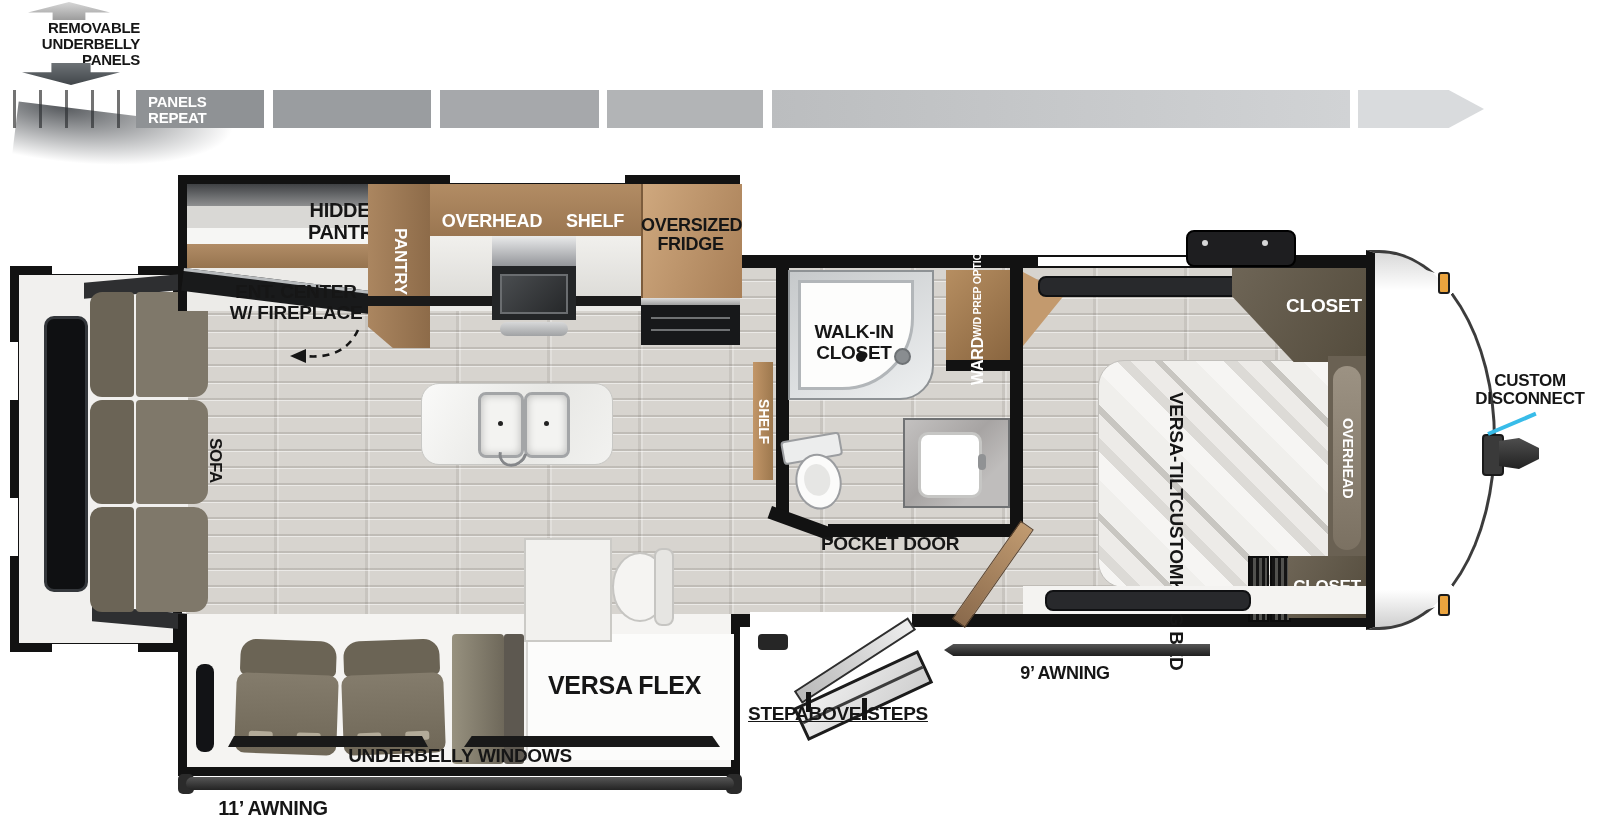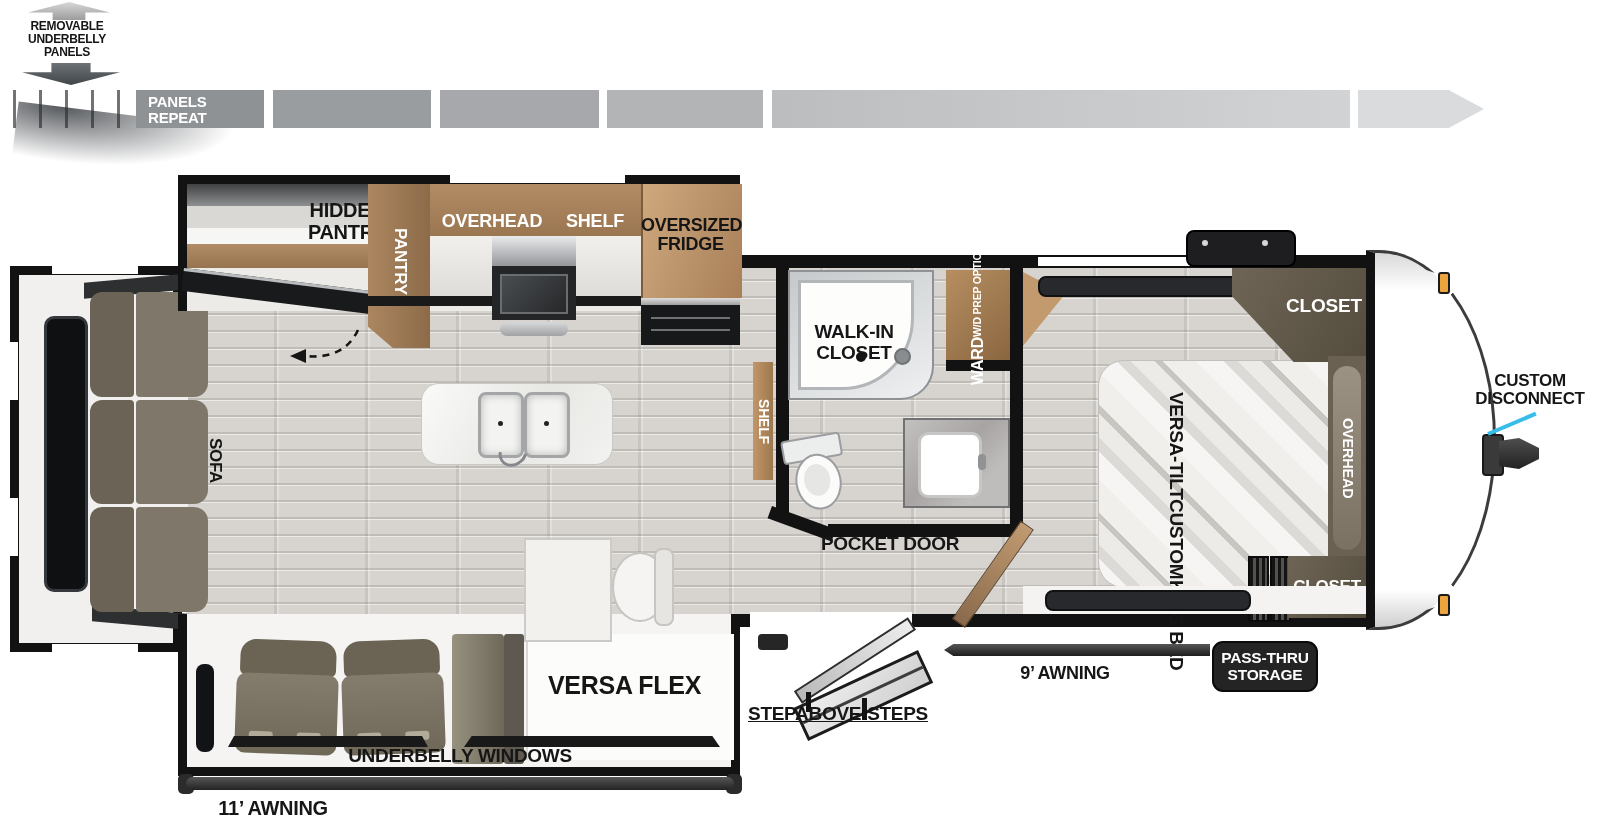--- a/index.html
+++ b/index.html
@@ -22,21 +22,21 @@
   .bedpattern{background:
       repeating-linear-gradient(45deg,#f6f5f3 0 20px,#dcdad6 20px 30px,#edebe8 30px 47px,#c8c6c1 47px 53px,#f0efec 53px 76px);}
 </style>
 </head>
 <body>
 
 <div id="plan">
 
   <div class="abs" style="left:28px;top:2px;width:82px;height:18px;background:linear-gradient(180deg,#d7d7d7,#9c9c9c);
               clip-path:polygon(50% 0,100% 58%,70% 58%,70% 100%,30% 100%,30% 58%,0 58%);"></div>
-  <div class="abs lbl" style="left:2px;top:20px;width:130px;font-size:12px;">
+  <div class="abs lbl" style="left:10px;top:20px;width:130px;font-size:15px;text-align:right;">
     <div>REMOVABLE</div>
     <div>UNDERBELLY</div>
     <div>PANELS</div>
   </div>
   <div class="abs" style="left:22px;top:63px;width:98px;height:22px;background:linear-gradient(180deg,#6d7276,#41464a);
               clip-path:polygon(50% 100%,0 42%,30% 42%,30% 0,70% 0,70% 42%,100% 42%);"></div>
 
   <div class="abs" style="left:13px;top:90px;width:114px;height:38px;background:linear-gradient(90deg,#1b1e21,#585d62);
               background-image:repeating-linear-gradient(90deg,rgba(0,0,0,.55) 0 3px,rgba(255,255,255,.08) 3px 5px,rgba(0,0,0,0) 5px 26px);"></div>
   <div class="abs" style="left:14px;top:116px;width:240px;height:62px;transform:rotate(7deg);
@@ -110,20 +110,24 @@
   <div class="abs" style="left:641px;top:184px;width:99px;height:114px;background:linear-gradient(110deg,#cfa87e,#a87f57);border-left:2px solid #7c5c3c;"></div>
   <div class="abs lbl" style="left:641px;top:216px;width:99px;font-size:18px;">
     <div>OVERSIZED</div>
     <div>FRIDGE</div>
   </div>
   <div class="abs" style="left:641px;top:298px;width:99px;height:7px;background:linear-gradient(180deg,#dedede,#9f9f9f);"></div>
   <div class="abs" style="left:641px;top:305px;width:99px;height:40px;background:#17181a;">
     <div class="abs" style="left:10px;top:12px;width:79px;height:2px;background:#6f7173;"></div>
     <div class="abs" style="left:10px;top:24px;width:79px;height:2px;background:#6f7173;"></div>
   </div>
+  <div class="abs lbl" style="left:210px;top:282px;width:172px;font-size:19px;">
+    <div>ENT. CENTER</div>
+    <div>W/ FIREPLACE</div>
+  </div>
   <svg class="abs" style="left:288px;top:326px;" width="76" height="42" viewBox="0 0 76 42">
     <path d="M70,4 Q56,34 16,30" fill="none" stroke="#151515" stroke-width="2.6" stroke-dasharray="7 6"></path>
     <polygon points="18,23 2,30 18,37" fill="#151515"></polygon>
   </svg>
 
   <div class="abs marble" style="left:421px;top:383px;width:190px;height:80px;border-radius:18px;border:1px solid #c8c8c5;"></div>
   <div class="abs" style="left:478px;top:392px;width:40px;height:60px;background:#f3f3f1;border:3px solid #a3a5a7;border-radius:8px;box-shadow:inset 0 0 8px rgba(0,0,0,.25);">
     <div class="abs" style="left:17px;top:26px;width:5px;height:5px;border-radius:50%;background:#222;"></div>
   </div>
   <div class="abs" style="left:524px;top:392px;width:40px;height:60px;background:#f3f3f1;border:3px solid #a3a5a7;border-radius:8px;box-shadow:inset 0 0 8px rgba(0,0,0,.25);">
@@ -215,25 +219,20 @@
   <div class="abs" style="left:780px;top:650px;width:138px;height:36px;background:linear-gradient(150deg,#efefef,#cfcfcf);border:3px solid #1c1c1c;
               transform:rotate(-25deg);transform-origin:100% 0;box-sizing:border-box;">
     <div style="position:absolute;left:0;top:13px;width:100%;height:3px;background:#3d3d3d;"></div>
   </div>
   <div class="abs" style="left:862px;top:698px;width:5px;height:22px;background:#121212;"></div>
   <div class="abs" style="left:806px;top:692px;width:5px;height:20px;background:#121212;"></div>
   <div class="abs lbl" style="left:748px;top:704px;width:180px;font-size:19px;text-decoration:underline;">STEPABOVE-STEPS</div>
   <div class="abs" style="left:944px;top:644px;width:266px;height:12px;background:linear-gradient(180deg,#565656,#1e1e1e);
               clip-path:polygon(0 50%,3.5% 0,100% 0,100% 100%,3.5% 100%);"></div>
   <div class="abs lbl" style="left:1010px;top:664px;width:110px;font-size:18px;">9’ AWNING</div>
-  <div class="abs" style="left:1212px;top:641px;width:102px;height:47px;background:#242424;border:2px solid #0a0a0a;border-radius:11px;
-              display:flex;flex-direction:column;align-items:center;justify-content:center;">
-    <div class="wlbl" style="font-size:15.5px;">PASS-THRU</div>
-    <div class="wlbl" style="font-size:15.5px;">STORAGE</div>
-  </div>
 
   <div class="abs slidefloor" style="left:178px;top:614px;width:562px;height:162px;border:9px solid #121212;border-top:none;box-sizing:border-box;"></div>
   <div class="abs" style="left:196px;top:664px;width:18px;height:88px;border-radius:8px;background:#121316;"></div>
   <div class="abs" style="left:236px;top:640px;width:102px;height:118px;transform:rotate(2deg);">
     <div class="abs" style="left:3px;top:0;width:96px;height:36px;background:#6b6455;border-radius:16px 16px 6px 6px;"></div>
     <div class="abs" style="left:0;top:34px;width:102px;height:80px;background:linear-gradient(180deg,#847c6c,#6f6757);border-radius:10px;"></div>
     <div class="abs" style="left:14px;top:92px;width:24px;height:9px;background:#b3ab99;border-radius:3px;"></div>
     <div class="abs" style="left:62px;top:92px;width:24px;height:9px;background:#b3ab99;border-radius:3px;"></div>
   </div>
   <div class="abs" style="left:342px;top:640px;width:102px;height:118px;transform:rotate(-2deg);">

